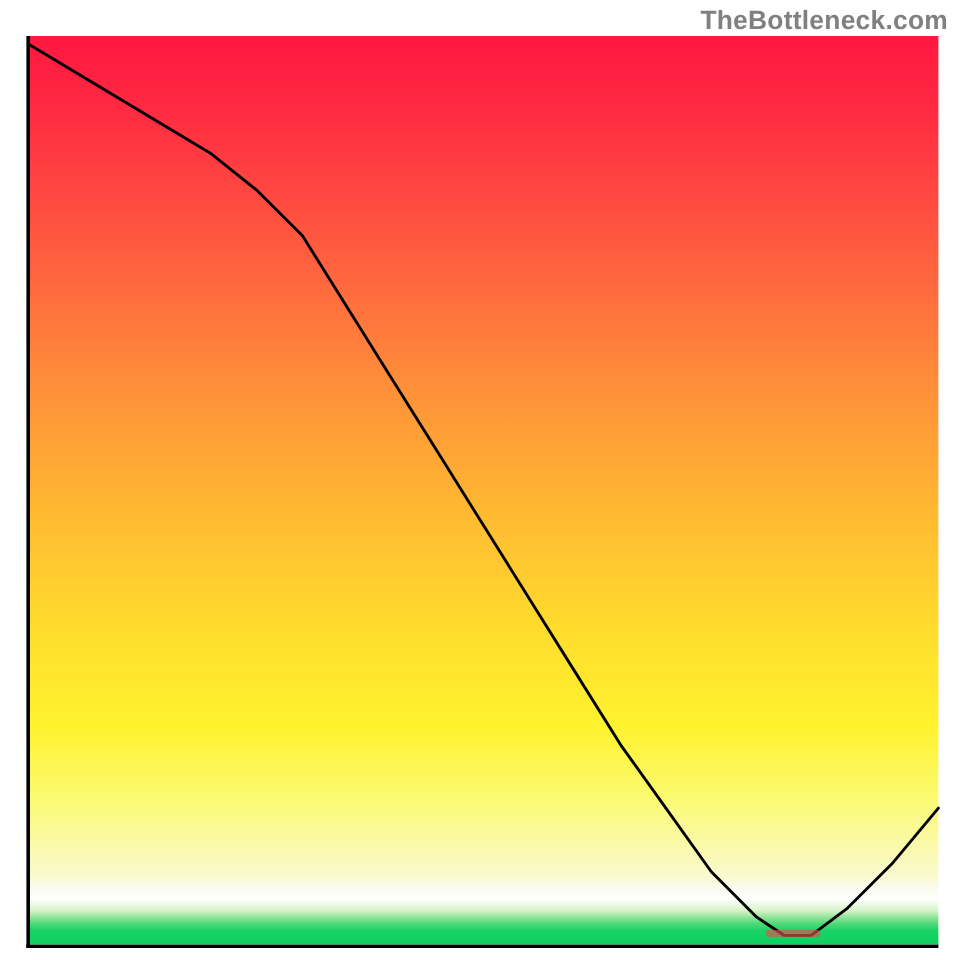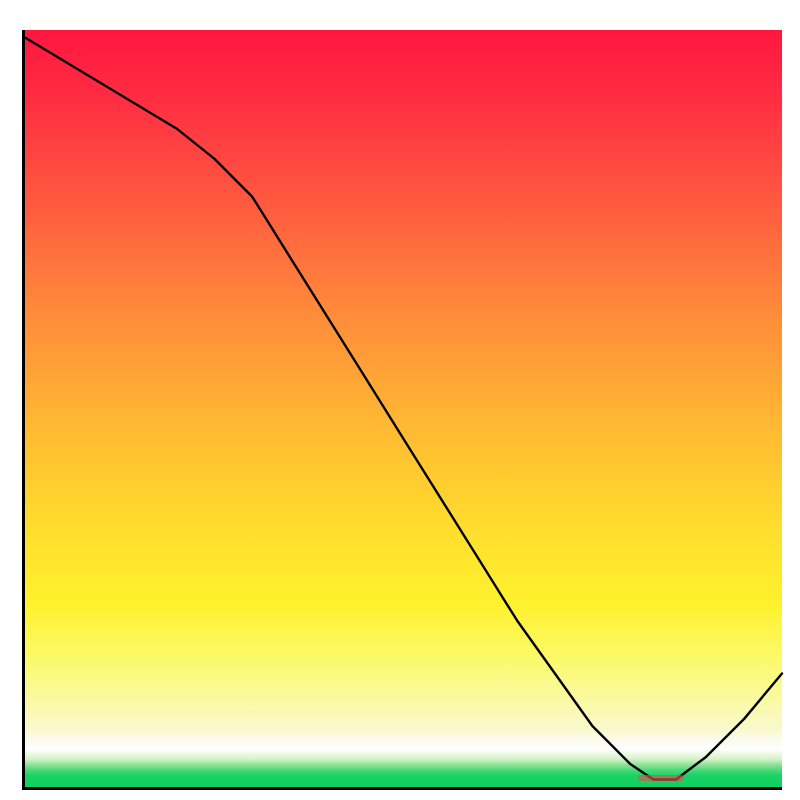--- a/index.html
+++ b/index.html
@@ -63,20 +63,21 @@
     stroke: none;
     fill: #d9534f;
     opacity: 0.65;
   }
 </style>
 </head>
 <body>
 
 <div class="chart-container">
 
+  <div class="watermark">TheBottleneck.com</div>
 
   <div class="plot-area">
     <div class="gradient-bg"></div>
 
     <svg class="curve" viewBox="0 0 760 760" preserveAspectRatio="none">
       <path id="bottleneck-path" fill="none" stroke="#000" stroke-width="2.4" stroke-linecap="round" stroke-linejoin="round" d="M0.00 7.60 L38.00 30.40 L76.00 53.20 L114.00 76.00 L152.00 98.80 L190.00 129.20 L228.00 167.20 L266.00 228.00 L304.00 288.80 L342.00 349.60 L380.00 410.40 L418.00 471.20 L456.00 532.00 L494.00 592.80 L532.00 646.00 L570.00 699.20 L608.00 737.20 L630.80 752.40 L653.60 752.40 L684.00 729.60 L722.00 691.60 L760.00 646.00"></path>
       <rect id="trough-rect" class="trough-marker" x="615.60" y="747.88" width="45.60" height="6" rx="2.5" ry="2.5"></rect>
     </svg>
   </div>
 

